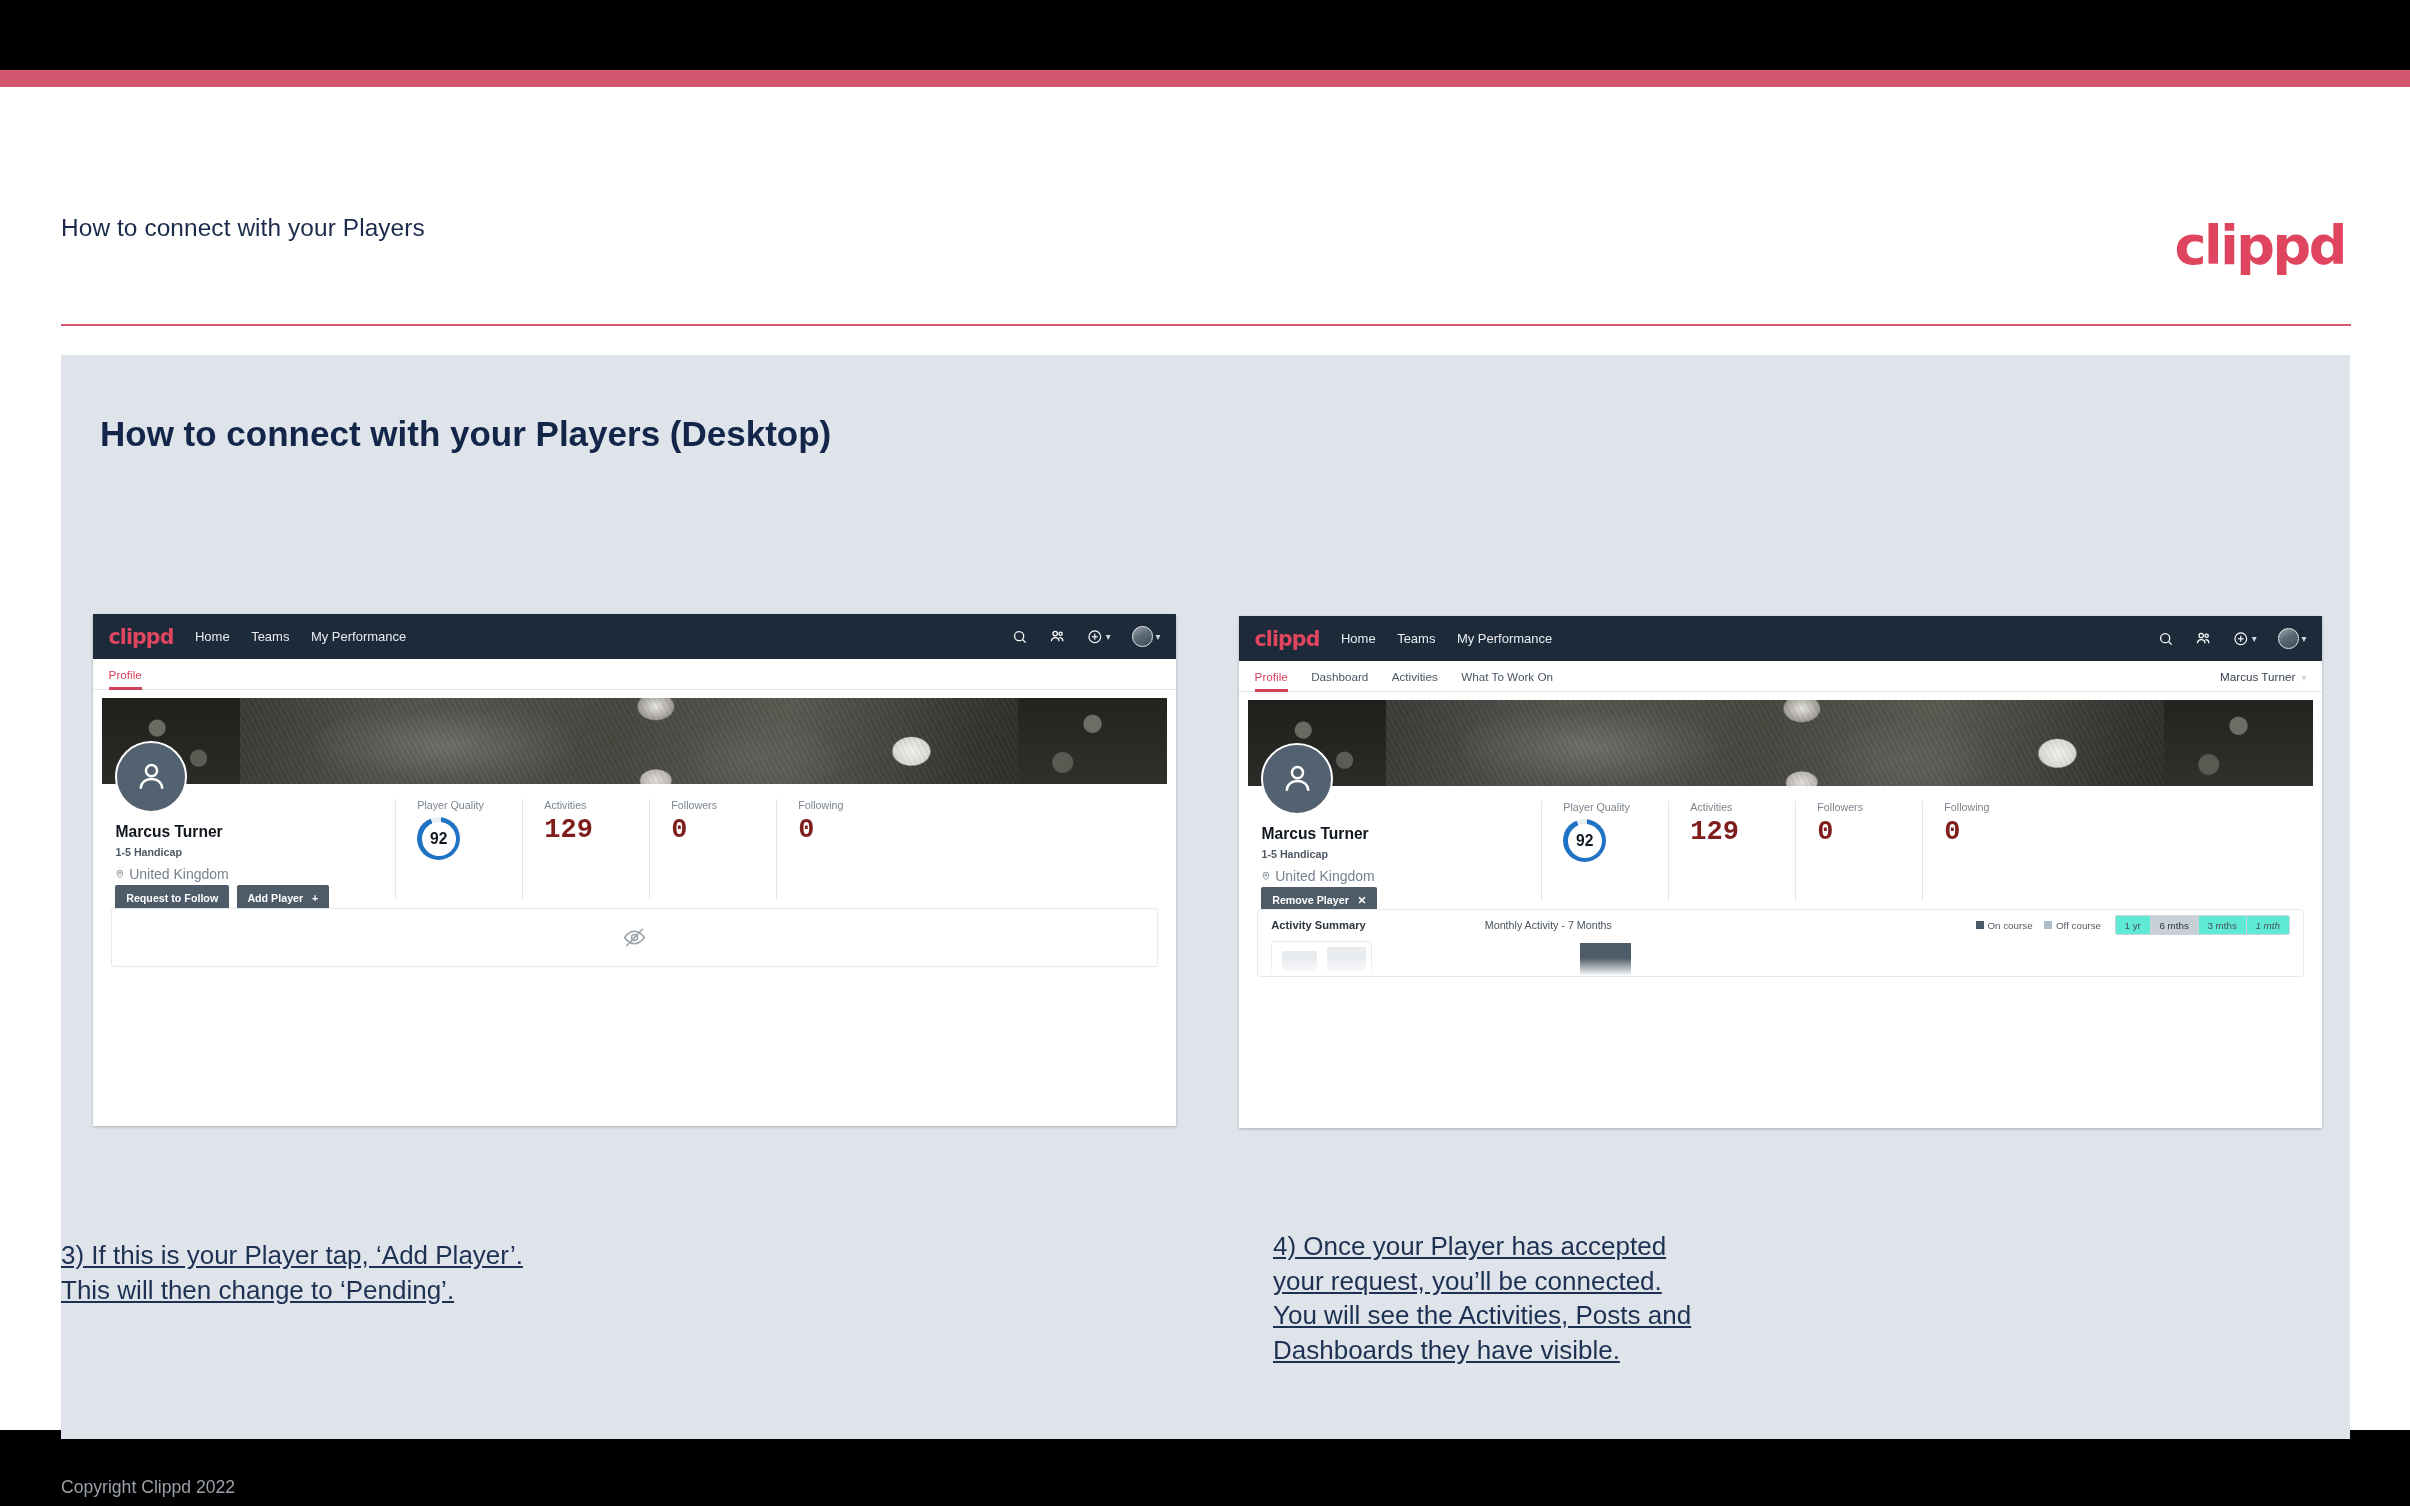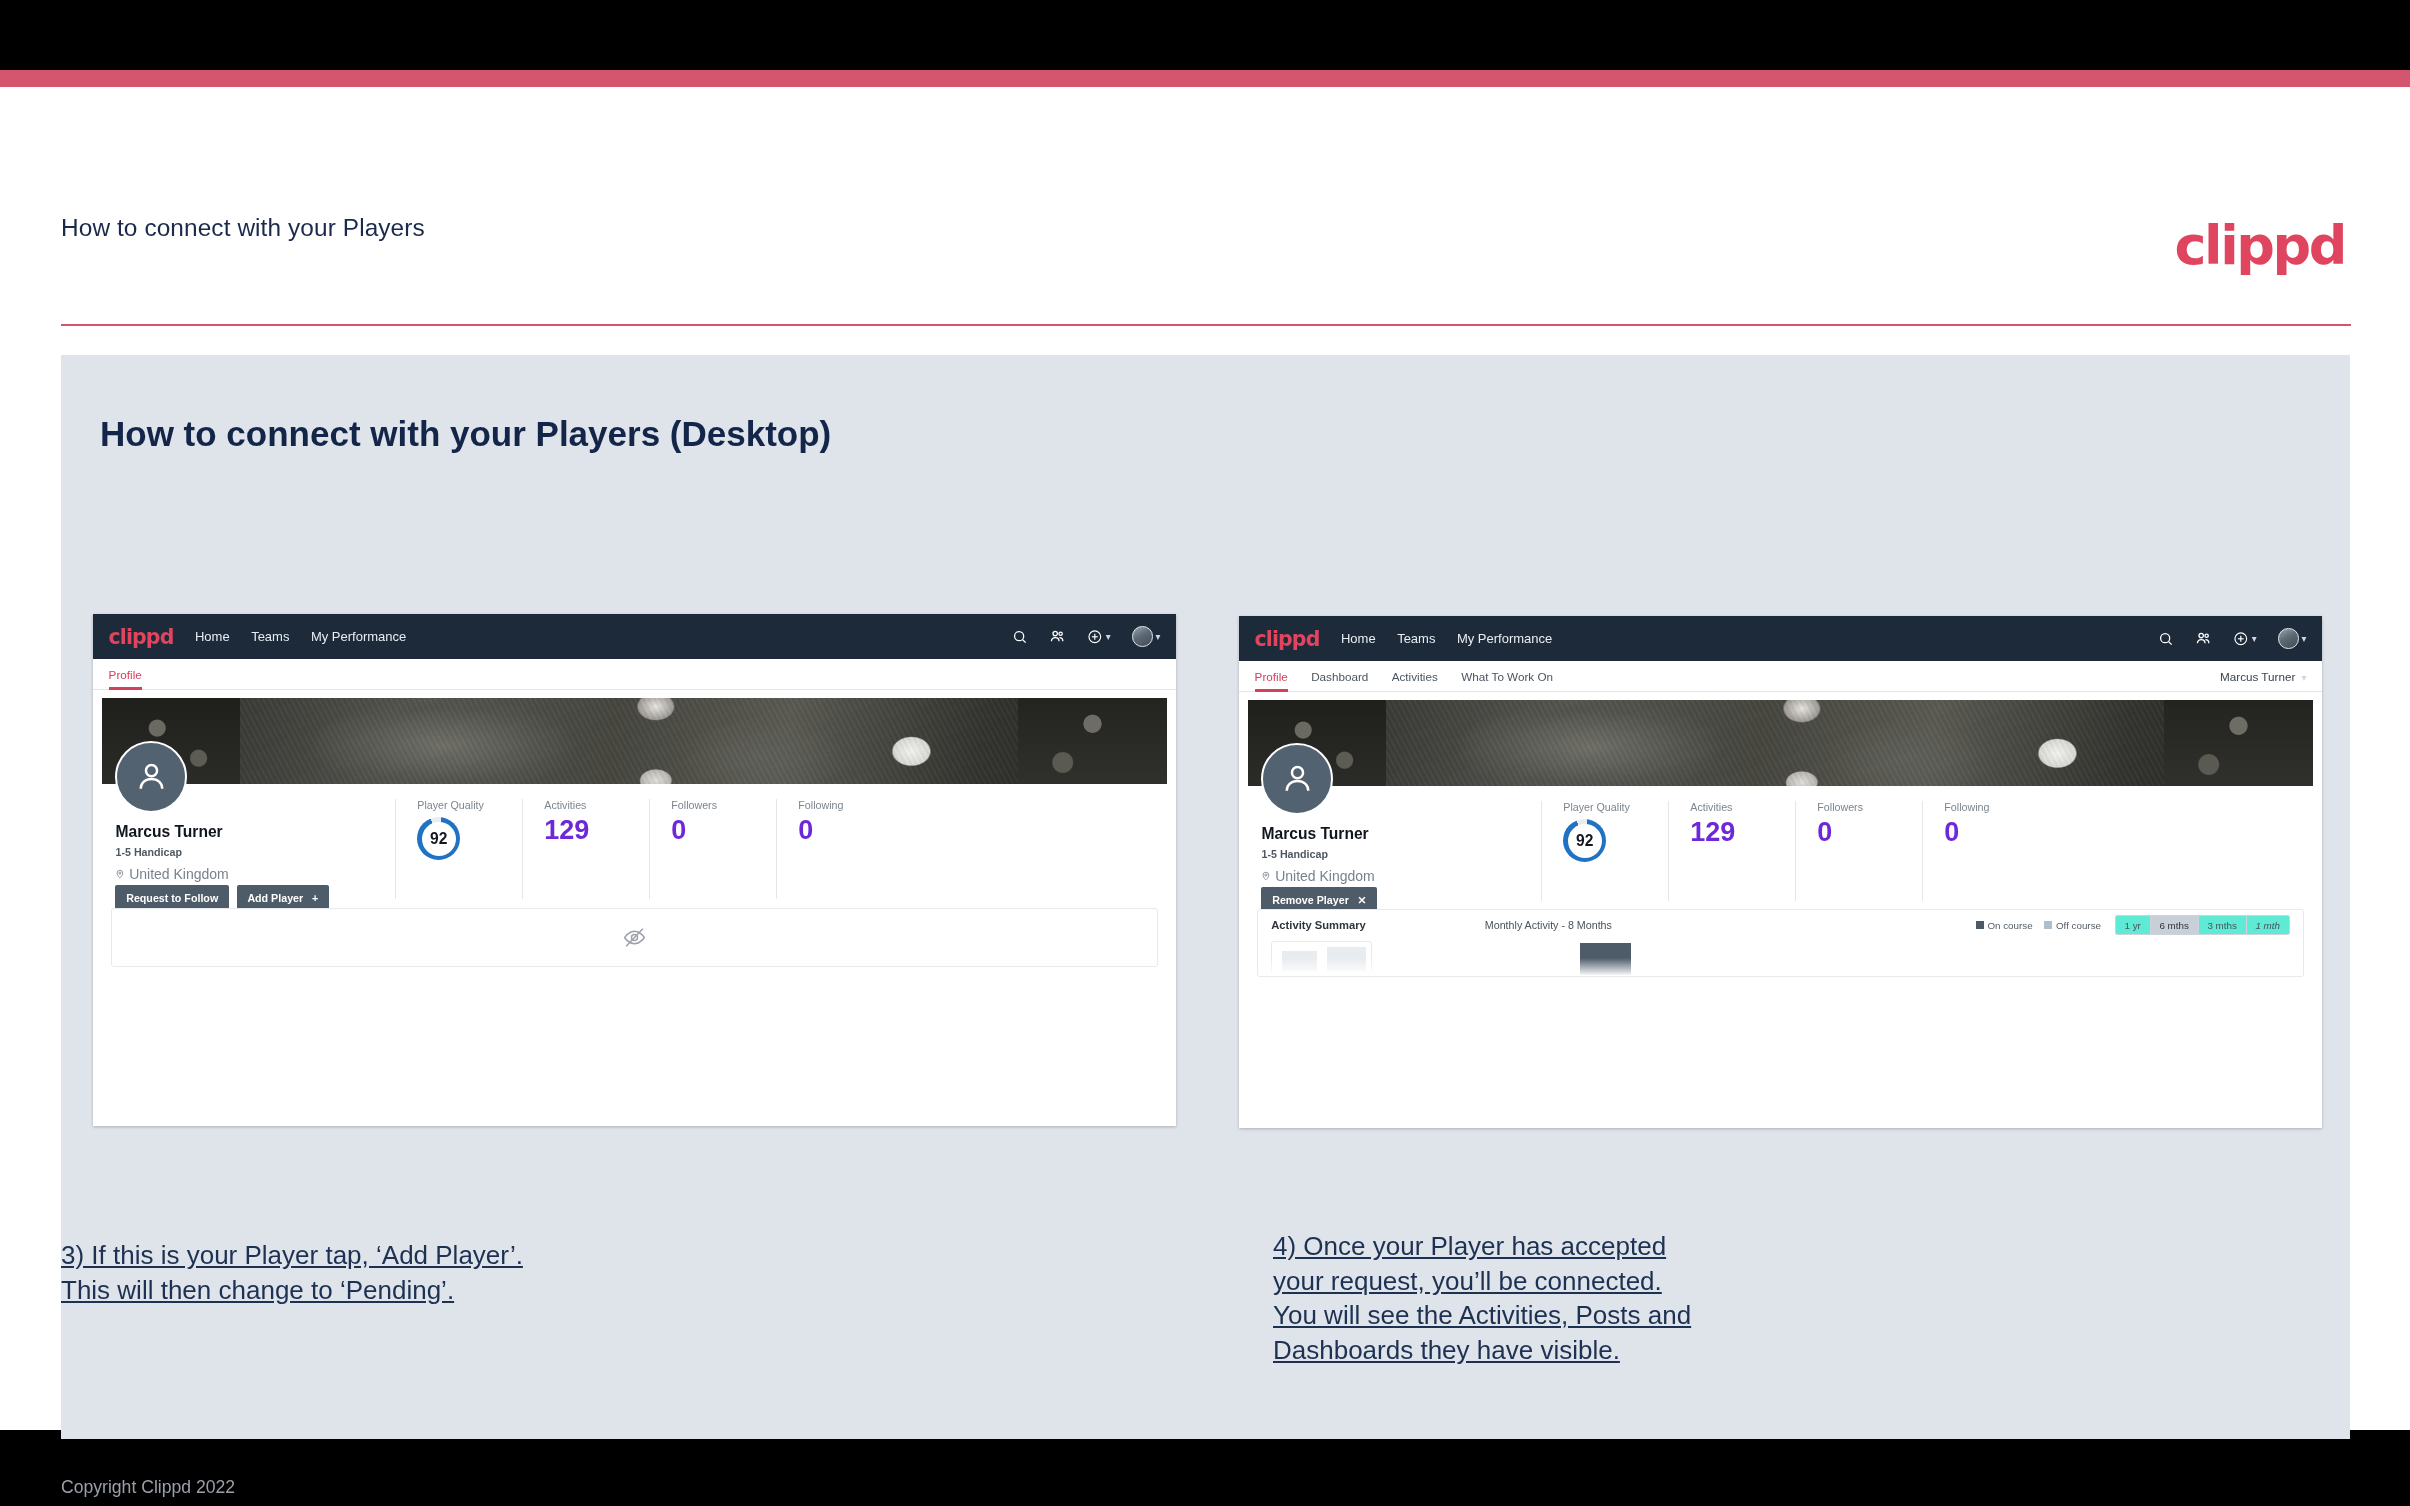--- a/index.html
+++ b/index.html
@@ -148,21 +148,21 @@
     border-radius:2px;
   }
 
   
   .stats { display:flex; flex:1; padding-top:15.6px; }
   .stat {
     position:relative; padding:0 21.5px; min-width:127px;
     border-left:1px solid #e4e7ea;
   }
   .stat-label { font-size:10.7px; color:#7b858f; margin-bottom:5.9px; }
-  .stat-value { font-size:27px; font-weight:bold; color:#6d28d9; line-height:1; }
+  .stat-value { font-size:27px; font-weight:bold; color:#7f1d1d; line-height:1;font-family:Liberation Mono, monospace; }
   .ring {
     width:43px; height:43px; border-radius:50%;
     background:conic-gradient(from 8deg, #1f72c4 0deg 330deg, #e9edf1 330deg 360deg);
     display:flex; align-items:center; justify-content:center; position:relative;
   }
   .ring:before {
     content:""; position:absolute; inset:4.4px; border-radius:50%; background:#fff;
   }
   .ring span { position:relative; font-size:15.6px; font-weight:bold; color:#121820; }
 
@@ -439,21 +439,21 @@
             <div class="stat">
               <div class="stat-label">Following</div>
               <div class="stat-value">0</div>
             </div>
           </div>
         </div>
 
         <div class="act-card">
           <div class="act-head">
             <div class="act-title">Activity Summary</div>
-            <div class="act-sub">Monthly Activity - 8 Months</div>
+            <div class="act-sub">Monthly Activity - 7 Months</div>
             <div class="act-right">
               <div class="legend">
                 <span><i class="sw-on"></i><span>On course</span></span>
                 <span><i class="sw-off"></i><span>Off course</span></span>
               </div>
               <div class="seg">
                 <div>1 yr</div>
                 <div class="on">6 mths</div>
                 <div>3 mths</div>
                 <div>1 mth</div>

